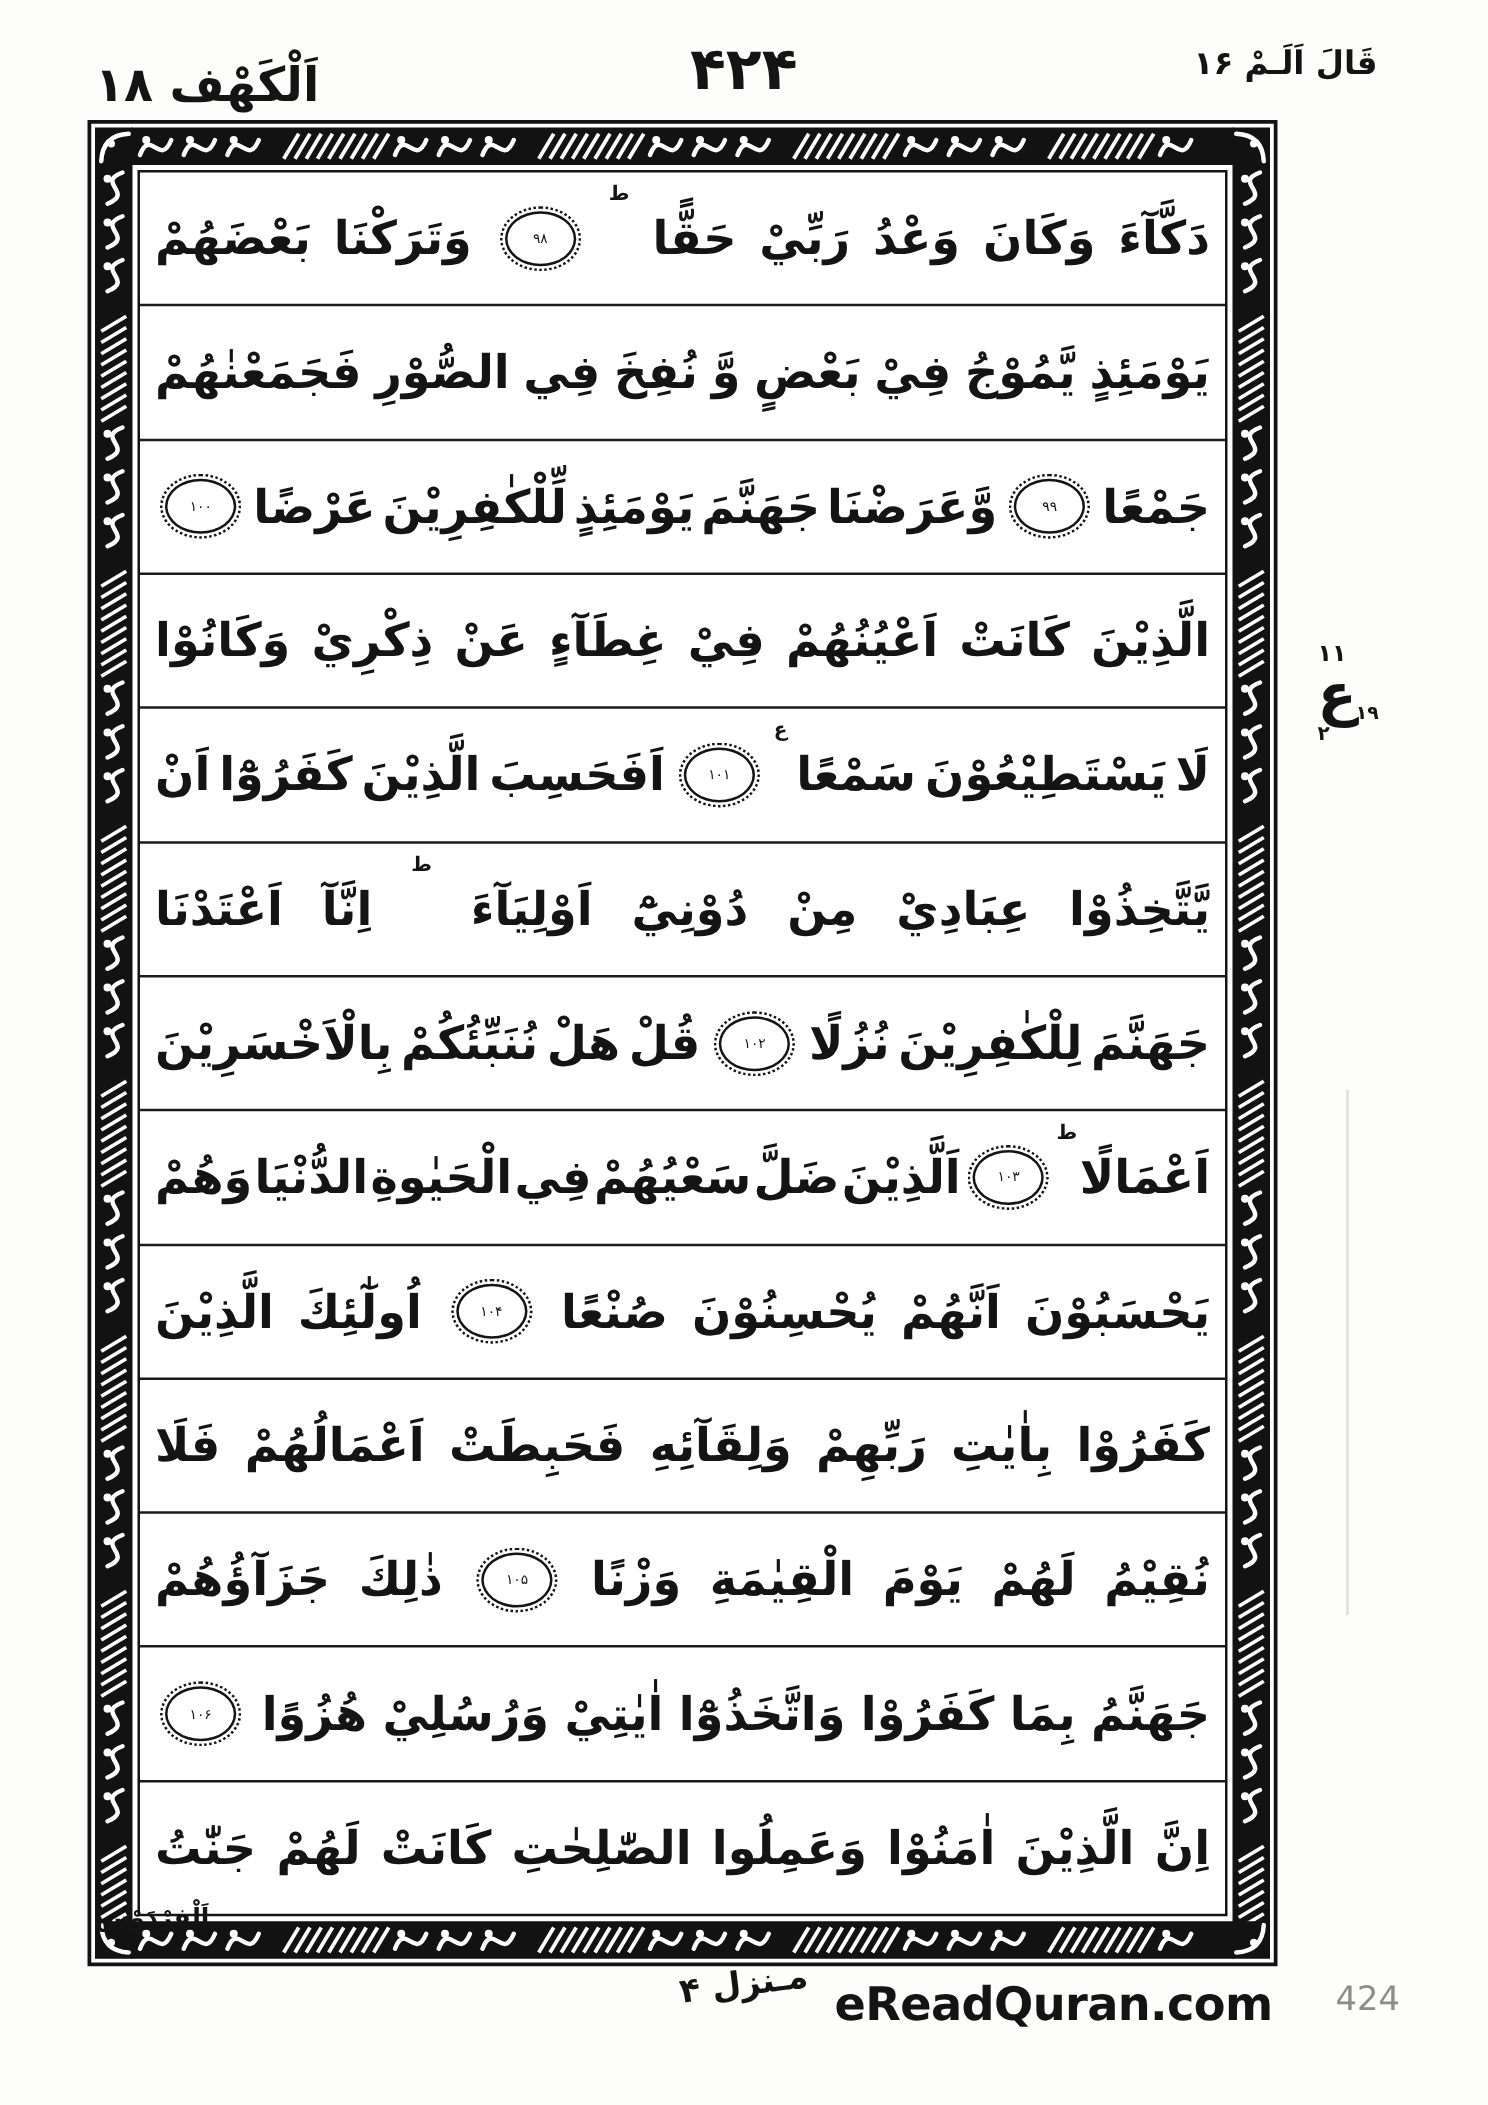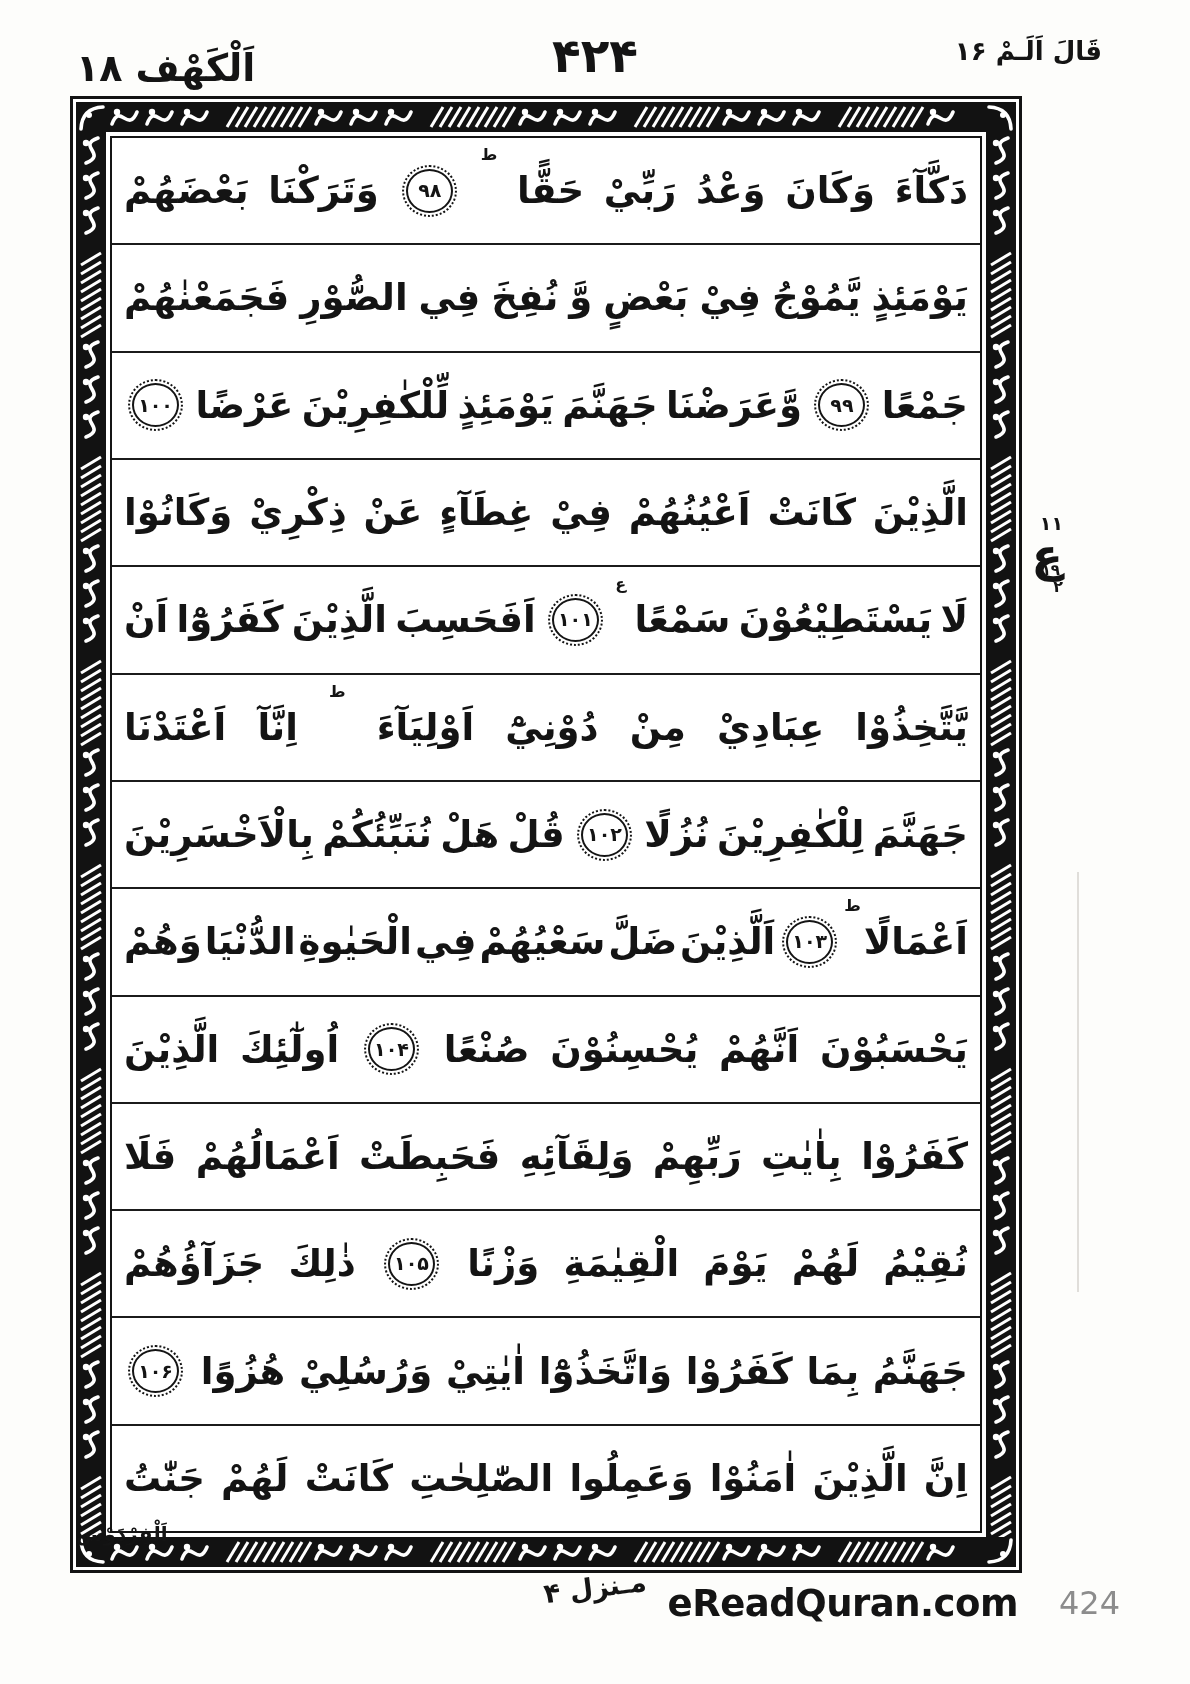--- a/index.html
+++ b/index.html
@@ -35,42 +35,42 @@
 
   
   .content{position:absolute;left:34px;right:34px;top:34px;bottom:34px;
     border:2px solid #151515;display:flex;flex-direction:column;background:#fff}
   .qline{flex:1 1 0;min-height:0}
   .qline + .qline{border-top:2px solid #1b1b1b}
   .qinner{height:100%;display:flex;direction:rtl;justify-content:space-between;
     align-items:center;padding:0 12px;font-size:37px;font-weight:bold;line-height:1;
     transform-origin:right center}
   .word{white-space:nowrap;flex:0 0 auto}
-  .medallion{flex:0 0 auto;width:47px;height:44px;border:2px solid #141414;border-radius:50%;
+  .medallion{flex:0 0 auto;width:57px;height:44px;border:2px solid #141414;border-radius:50%;
     outline:2px dotted #141414;outline-offset:2px;display:flex;align-items:center;
-    justify-content:center;font-size:19px;font-weight:bold;margin:0 8px;box-sizing:border-box}
+    justify-content:center;font-size:11px;font-weight:normal;margin:0 8px;box-sizing:border-box}
   .waqf{align-self:flex-start;font-size:16px;margin-top:9px;flex:0 0 auto}
 
   
-  .margin-marker{position:absolute;left:1011px;top:514px;width:52px;text-align:right;
+  .margin-marker{position:absolute;left:1054px;top:514px;width:52px;text-align:left;
     font-weight:bold;direction:rtl}
   .mm-top{font-size:19px;display:block;line-height:1.05}
   .mm-ain{font-size:46px;display:block;line-height:.95;position:relative}
   .mm-inner{position:absolute;font-size:15px;right:3px;bottom:0}
   .mm-bottom{font-size:16px;display:block;line-height:1;margin-top:1px}
 
   
   .fold{position:absolute;left:1077px;top:872px;width:2px;height:420px;background:#d8d6d2;opacity:.8}
 
   
   .footer-catchword{position:absolute;left:76px;top:1522px;font-size:20px;font-weight:bold}
   .footer-manzil{position:absolute;left:50%;top:1572px;transform:translateX(-50%) rotate(-7deg);
     font-size:27px;font-weight:bold}
   .footer-site{position:absolute;right:172px;top:1582px;font-size:37px;font-weight:bold;letter-spacing:-.5px}
-  .footer-page{position:absolute;right:70px;top:1584px;font-size:32px;color:#8c8c8c}
+  .footer-page{position:absolute;right:70px;top:1584px;font-size:27px;color:#8c8c8c}
 </style>
 </head>
 <body>
 
 <div class="header-right ar">قَالَ اَلَـمْ ۱۶</div>
 <div class="header-center ar">۴۲۴</div>
 <div class="header-left ar">اَلْكَهْف ۱۸</div>
 
 <div class="frame">
   <div class="bandbox">

